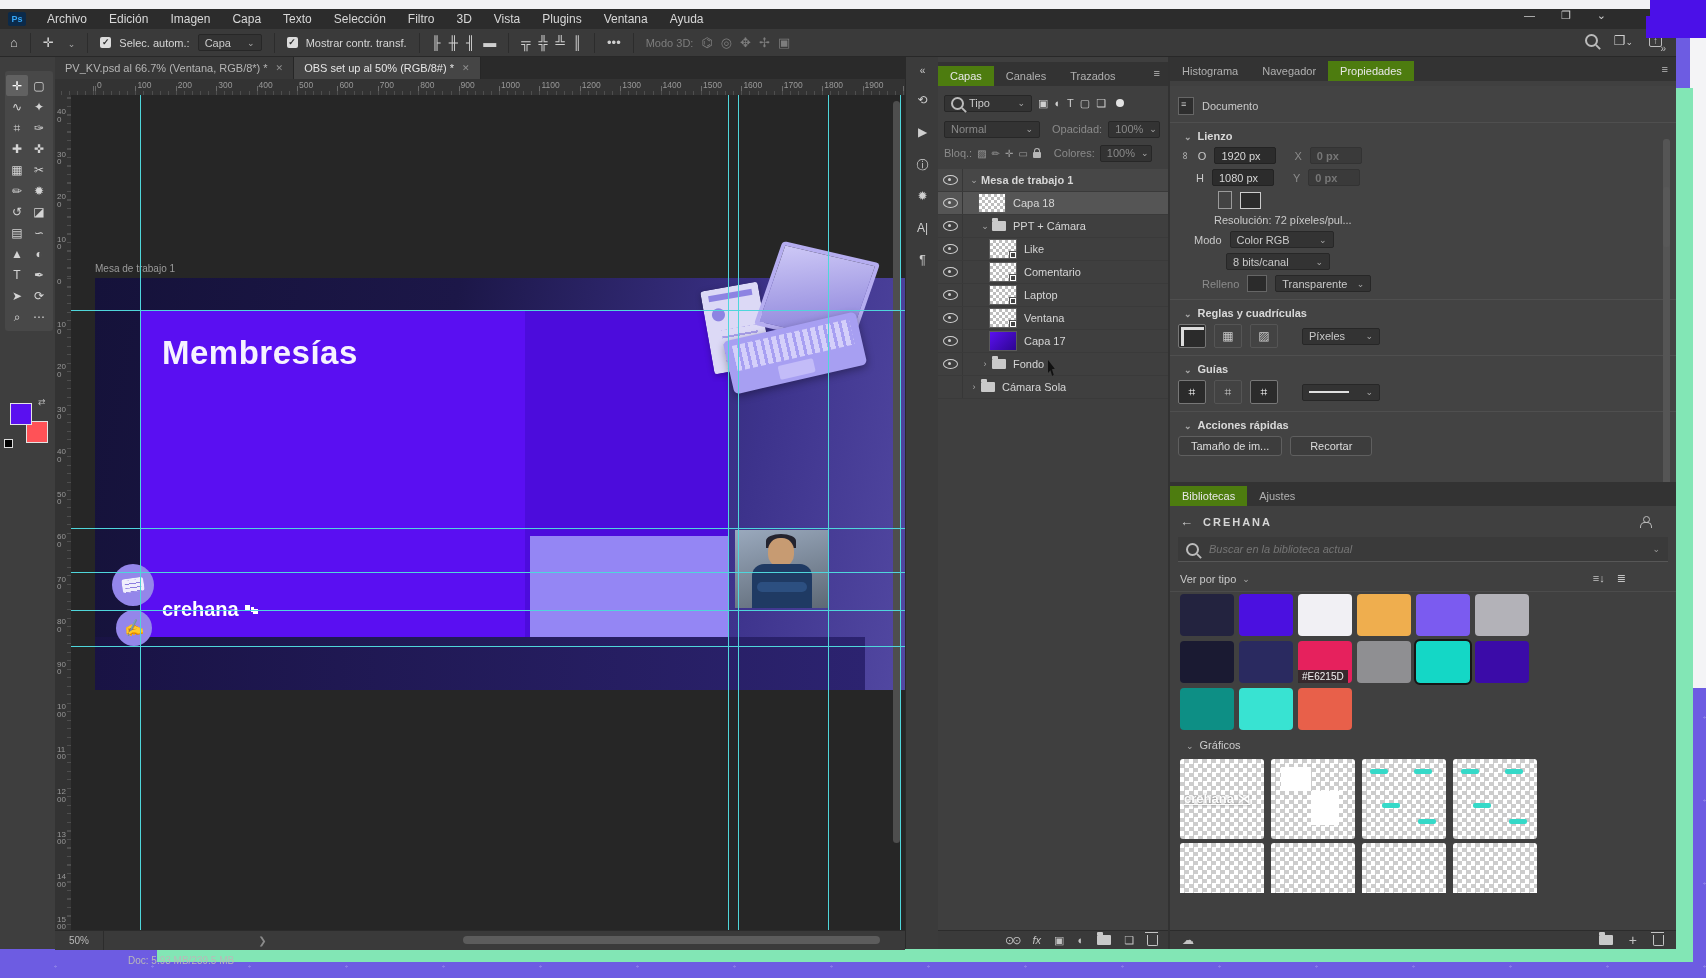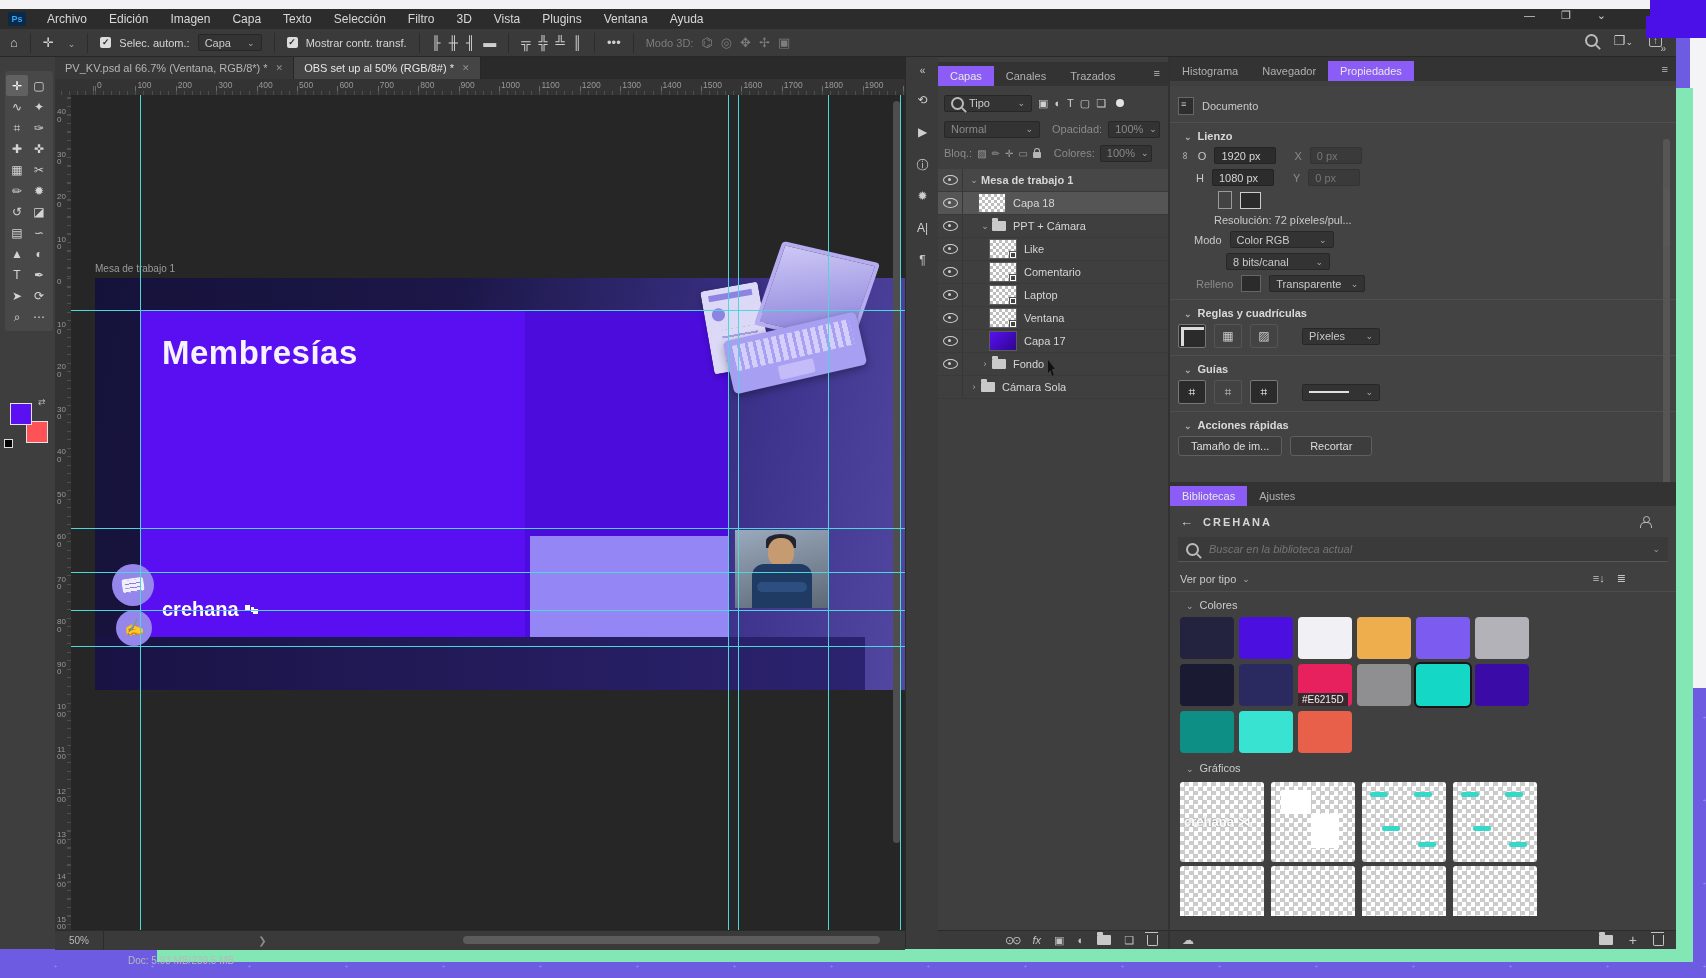--- a/index.html
+++ b/index.html
@@ -108,21 +108,21 @@
   #status-zoom{padding:0 14px;border-right:1px solid #2c2c2c;height:100%;display:flex;align-items:center;}
   #status-doc{padding:0 24px;margin-top:40px;}
   #h-scroll{position:absolute;left:408px;top:5px;width:417px;height:8px;background:#5c5c5c;border-radius:4px;}
   
   #panel-dock{left:905px;top:48px;width:33px;height:892px;background:#3b3b3b;border-left:1px solid #2a2a2a;border-right:1px solid #2a2a2a;}
   .dock-ico{position:absolute;left:0;width:33px;text-align:center;color:#cfcfcf;font-size:12px;}
   
   #layers-col{left:938px;top:48px;width:230px;height:892px;background:#3f3f3f;}
   .ptabs{position:absolute;left:0;top:5px;width:100%;height:24px;background:#333333;display:flex;align-items:flex-end;}
   .ptab{padding:4px 12px;font-size:11px;color:#b0b0b0;}
-  .ptab.active{background:#8b5cf6;color:#e8e8e8;}
+  .ptab.active{background:#4d7c0f;color:#e8e8e8;}
   .panel-menu{position:absolute;right:8px;top:10px;color:#bdbdbd;font-size:11px;letter-spacing:0;}
   #filter-row{position:absolute;left:6px;top:36px;width:218px;height:20px;display:flex;align-items:center;gap:6px;}
   #blend-row{position:absolute;left:6px;top:62px;width:218px;height:20px;display:flex;align-items:center;gap:6px;color:#8a8a8a;}
   #lock-row{position:absolute;left:6px;top:86px;width:218px;height:20px;display:flex;align-items:center;gap:5px;color:#8a8a8a;}
   .lock-ico{color:#9c9c9c;font-size:10px;}
   .mini-lock{display:inline-block;width:8px;height:6px;background:#b5b5b5;border-radius:1px;position:relative;margin-top:4px;}
   .mini-lock::before{content:"";position:absolute;top:-4px;left:1px;width:4px;height:4px;border:1px solid #b5b5b5;border-bottom:none;border-radius:3px 3px 0 0;}
   #layer-rows{position:absolute;left:0;top:112px;width:230px;}
   .lrow{height:22px;display:flex;align-items:center;font-size:11px;color:#d6d6d6;border-bottom:1px solid #3a3a3a;}
   .lrow.selected{background:#555555;}
@@ -146,21 +146,21 @@
   #props-col{left:1170px;top:48px;width:506px;height:892px;background:#404040;}
   #props-body{position:absolute;left:0;top:29px;width:506px;height:396px;background:#434343;
     padding:6px 0 0 8px;box-sizing:border-box;font-size:11px;color:#c9c9c9;}
   .prow{display:flex;align-items:center;gap:8px;margin:5px 0;}
   .sec-title{font-weight:bold;color:#d9d9d9;margin:7px 0 5px 0;display:flex;align-items:center;gap:6px;}
   .sec-div{height:1px;background:#4f4f4f;margin:7px 0 2px -8px;}
   .ico-page{display:inline-block;width:14px;height:16px;background:#2e2e2e;border:1px solid #666;position:relative;}
   .ico-page::after{content:"≡";position:absolute;left:2px;top:1px;font-size:9px;color:#cccccc;}
   .inp{background:#2c2c2c;border:1px solid #232323;border-radius:2px;color:#d6d6d6;font-size:11px;
     padding:1px 6px;height:17px;box-sizing:border-box;display:inline-flex;align-items:center;}
-  .inp.dim{color:#777777;background:#3a3a3a;border-color:#333;}
+  .inp.dim{color:#777777;background:#3a3a3a;border-color:#333;font-weight:bold;}
   .rot90{display:inline-block;transform:rotate(90deg);color:#bbbbbb;}
   .orient{display:inline-block;border:1px solid #9a9a9a;}
   .orient.p{width:12px;height:16px;}
   .orient.l{width:19px;height:15px;background:#2b2b2b;border-color:#cccccc;}
   .tool-toggle{display:inline-flex;width:26px;height:22px;align-items:center;justify-content:center;
     border:1px solid #555;border-radius:2px;color:#c9c9c9;font-size:12px;}
   .tool-toggle.on{background:#2b2b2b;border-color:#777;color:#fff;}
   .qa-btn{background:#3d3d3d;border:1px solid #5f5f5f;border-radius:3px;color:#dddddd;font-size:11px;padding:3px 12px;}
   .ruler-corner-ico{display:inline-block;width:20px;height:16px;border-left:3px solid #ddd;border-top:3px solid #ddd;}
   #props-scroll{position:absolute;left:493px;top:82px;width:7px;height:348px;background:#555555;border-radius:3px;}
@@ -180,21 +180,21 @@
   #viewby-row{display:flex;align-items:center;gap:6px;padding:6px 10px;border-bottom:1px solid #4c4c4c;}
   .sort-icos{margin-left:auto;margin-right:40px;display:flex;gap:12px;color:#c5c5c5;font-size:11px;}
   .lib-sec{display:flex;align-items:center;gap:6px;padding:7px 10px 4px 10px;color:#cccccc;}
   #swatch-grid{display:flex;flex-wrap:wrap;gap:5px;padding:2px 10px;width:370px;}
   .swatch{width:54px;height:42px;border-radius:4px;position:relative;}
   .swatch.selected{outline:2px solid #161616;}
   .swatch-tip{position:absolute;left:0;bottom:0;background:#2a2a2aee;color:#f0f0f0;font-size:10px;padding:1px 4px;}
   #graphics-grid{display:flex;gap:7px;padding:4px 10px;}
   .gtile{width:84px;height:80px;border-radius:3px;position:relative;overflow:hidden;
     background:repeating-conic-gradient(#cccccc 0 25%,#ffffff 0 50%);background-size:9px 9px;}
-  .gtile .logo-txt{position:absolute;left:4px;top:32px;color:#ffffff;font-weight:bold;font-size:13px;text-shadow:0 0 2px #00000066;}
+  .gtile .logo-txt{position:absolute;left:4px;top:32px;color:#ffffff;font-weight:bold;font-size:13px;text-shadow:0 0 2px #00000066;text-decoration:underline;}
   .gtile .wb1{position:absolute;left:10px;top:8px;width:30px;height:24px;background:#ffffff;}
   .gtile .wb2{position:absolute;left:40px;top:32px;width:28px;height:34px;background:#ffffff;}
   .gtile .mk{position:absolute;width:18px;height:5px;background:#35d9c8;border-radius:2px;}
   #graphics-row2{display:flex;gap:7px;padding:0 10px;}
   .gtile.partial{height:50px;border-radius:3px 3px 0 0;}
   #libs-scroll{position:absolute;left:493px;top:130px;width:7px;height:60px;background:#585858;border-radius:3px;}
   #libs-bottom{position:absolute;left:0;top:873px;width:506px;height:19px;background:#3a3a3a;border-top:1px solid #2c2c2c;
     display:flex;align-items:center;color:#c3c3c3;font-size:12px;padding:0 12px;box-sizing:border-box;gap:14px;}
   #libs-bottom .right{margin-left:auto;display:flex;gap:16px;align-items:center;}
   
@@ -604,21 +604,21 @@
         <span>Modo</span>
         <span class="dd chev" style="width:104px;">
             <span>Color RGB</span>
           </span>
       </div>
       <div class="prow" style="margin-left:48px;">
         <span class="dd chev" style="width:104px;">
             <span>8 bits/canal</span>
           </span>
       </div>
-      <div class="prow" style="margin-left:18px;">
+      <div class="prow" style="margin-left:24px;">
         <span style="color:#8b8b8b;">Relleno</span>
         <span style="width:18px;height:15px;background:#2b2b2b;border:1px solid #666;display:inline-block;"></span>
         <span class="dd chev" style="width:96px;">
             <span>Transparente</span>
           </span>
       </div>
       <div class="sec-div"></div>
       <div class="sec-title">
           <span class="chev"></span>
           <span>Reglas y cuadrículas</span>
@@ -674,24 +674,20 @@
         <span style="margin-left:auto;color:#9a9a9a;font-size:9px;">⌄</span>
       </div>
       <div id="viewby-row">
         <span>Ver por tipo</span>
         <span style="font-size:9px;color:#a9a9a9;">⌄</span>
         <span class="sort-icos">
           <span>≡↓</span>
           <span>≣</span>
         </span>
       </div>
-      <div class="lib-sec">
-          <span class="chev"></span>
-          <span>Colores</span>
-        </div>
       <div id="swatch-grid">
           <div class="swatch" style="background: rgb(35, 35, 63);"></div>
           <div class="swatch" style="background: rgb(75, 16, 224);"></div>
           <div class="swatch" style="background: rgb(241, 240, 244);"></div>
           <div class="swatch" style="background: rgb(239, 174, 78);"></div>
           <div class="swatch" style="background: rgb(123, 91, 240);"></div>
           <div class="swatch" style="background: rgb(179, 178, 184);"></div>
           <div class="swatch" style="background: rgb(26, 26, 50);"></div>
           <div class="swatch" style="background: rgb(42, 42, 96);"></div>
           <div class="swatch" style="background: rgb(230, 33, 93);">

